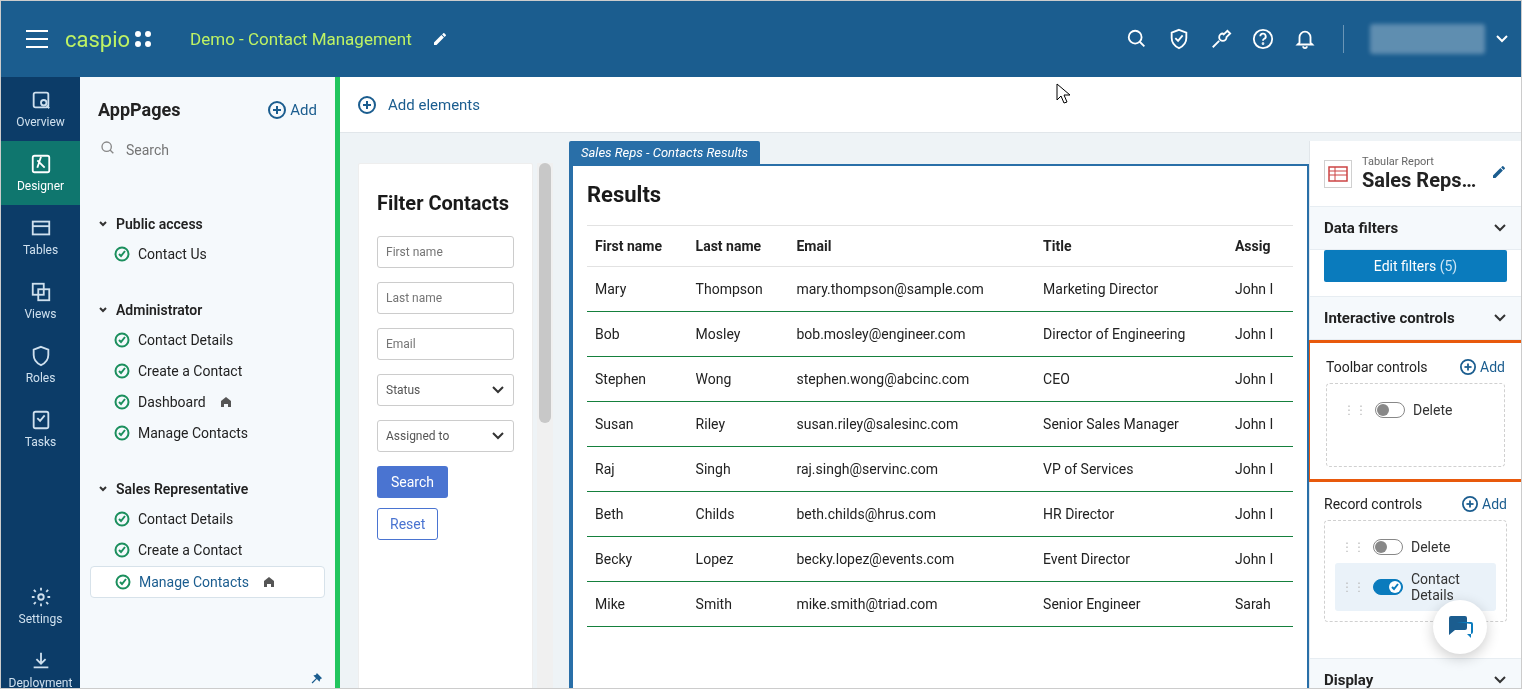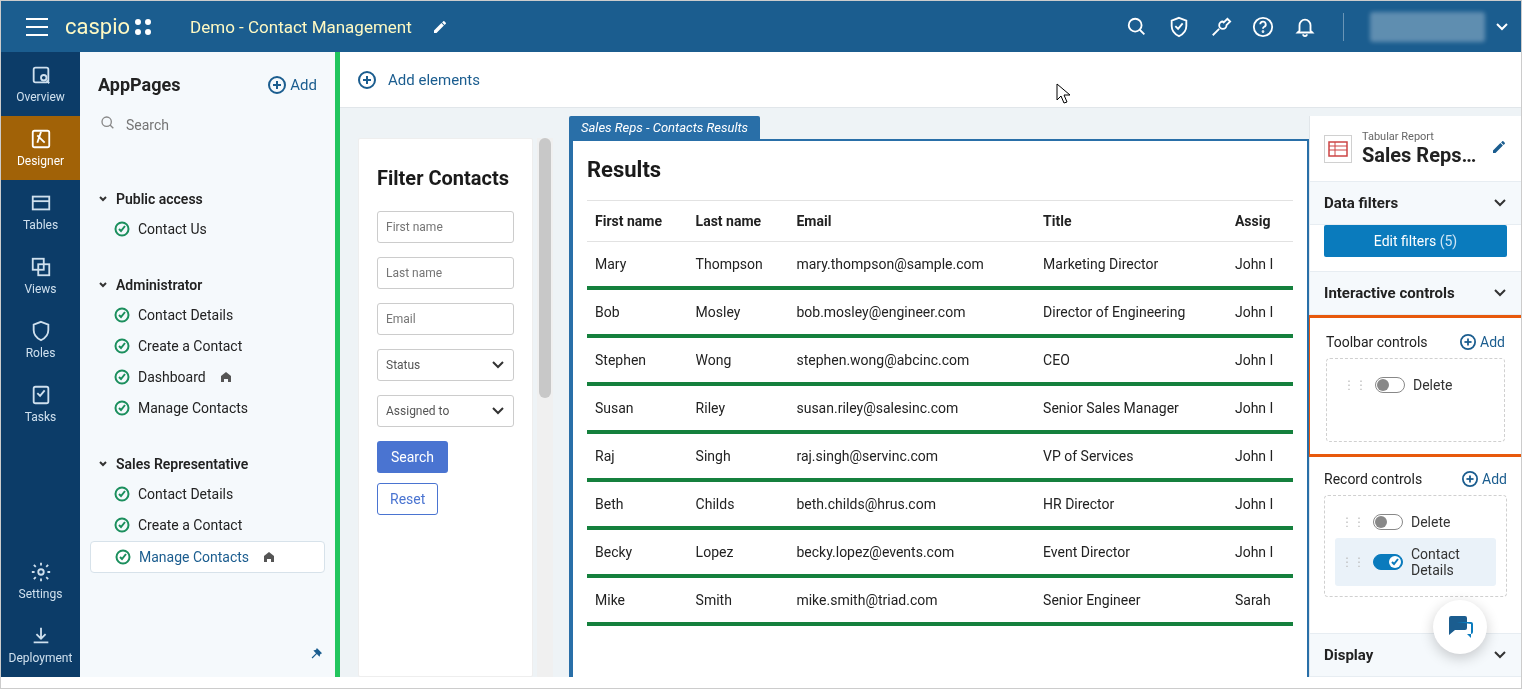--- a/index.html
+++ b/index.html
@@ -1,32 +1,32 @@
 <!DOCTYPE html>
 <html><head>
 <meta charset="utf-8">
 <style>
 *{box-sizing:border-box;margin:0;padding:0;font-family:-apple-system,BlinkMacSystemFont,"Segoe UI",Roboto,Arial,sans-serif}
 body{width:1522px;height:689px;overflow:hidden;background:#fff;position:relative;border:1px solid #ccc}
-.topbar{height:51px;background:#1b5d8f;display:flex;align-items:center;color:#fef9c3;padding:0 12px}
+.topbar{height:76px;background:#1b5d8f;display:flex;align-items:center;color:#bef264;padding:0 12px}
 .hamburger{width:48px;display:flex;justify-content:center;cursor:pointer}
 .hamburger svg{fill:#fff}
 .brand{margin-left:4px;display:flex;align-items:center;font-weight:400;font-size:22px}
 .brand svg{margin-left:2px}
 .app-title{margin-left:36px;font-size:17px}
 .edit-title{margin-left:16px;cursor:pointer}
 .topbar-right{margin-left:auto;display:flex;align-items:center;gap:18px}
 .tb-icon{width:24px;height:24px;cursor:pointer;display:flex;align-items:center;justify-content:center}
 .tb-divider{width:1px;height:28px;background:rgba(255,255,255,.35);margin:0 8px}
 .user-area{display:flex;align-items:center;gap:10px;cursor:pointer}
 .user-blur{width:115px;height:30px;background:rgba(255,255,255,.3);border-radius:3px;filter:blur(2px)}
 .layout{display:flex;height:625px}
 .rail{width:79px;background:#0c3c68;color:#cfe0ee;display:flex;flex-direction:column;align-items:center;padding-top:0}
 .rail-item{width:79px;height:64px;display:flex;flex-direction:column;align-items:center;justify-content:center;cursor:pointer;font-size:12px;gap:4px}
-.rail-item.active{background:#a16207;color:#fff}
+.rail-item.active{background:#0f766e;color:#fff}
 .rail-spacer{flex:1}
 .sidebar{width:260px;background:#f5f9fc;border-right:5px solid #22c55e;display:flex;flex-direction:column;position:relative}
 .sb-header{padding:22px 18px 10px 18px;display:flex;align-items:center;justify-content:space-between}
 .sb-header h2{font-size:18px;font-weight:700;color:#222}
 .sb-add{display:flex;align-items:center;gap:4px;color:#1b5d8f;cursor:pointer;font-size:15px}
 .sb-add svg{stroke:#1b5d8f}
 .sb-search{padding:6px 18px 14px 18px;position:relative}
 .sb-search input{width:100%;border:none;background:transparent;padding:6px 6px 6px 28px;font-size:14px;color:#333;border-bottom:1px solid transparent}
 .sb-search svg{position:absolute;left:20px;top:10px;stroke:#888}
 .tree{padding:4px 10px;overflow-y:auto;flex:1}
@@ -50,21 +50,21 @@
 .btn-search{background:#4a74d1;color:#fff;border:none;border-radius:3px;padding:8px 14px;font-size:14px;cursor:pointer;margin-bottom:10px;display:block}
 .btn-reset{background:#fff;color:#4a74d1;border:1px solid #4a74d1;border-radius:3px;padding:7px 12px;font-size:14px;cursor:pointer}
 .scroll-gutter{width:16px;background:#f0f0f0;margin-top:22px;margin-left:4px;position:relative;flex-shrink:0}
 .scroll-thumb{position:absolute;top:0;left:2px;width:12px;height:260px;background:#c8c8c8;border-radius:6px}
 .results-tab{margin-left:16px;margin-top:0;position:relative;flex:1}
 .tab-label{background:#296fa8;color:#fff;font-size:13px;font-style:italic;padding:4px 12px;display:inline-block;border-radius:2px 2px 0 0}
 .results-card{border:2px solid #296fa8;background:#fff;padding:16px 14px 0 14px;height:560px;overflow:hidden;border-left:4px solid #296fa8}
 .results-card h2{font-size:22px;font-weight:700;margin-bottom:18px;color:#1a1a1a}
 table.res{width:100%;border-collapse:collapse;font-size:14px;color:#222}
 table.res th{text-align:left;padding:12px 8px;font-weight:700;border-top:1px solid #e2e2e2;border-bottom:1px solid #e2e2e2}
-table.res td{padding:14px 8px;border-bottom:4px solid #15803d}
+table.res td{padding:14px 8px;border-bottom:1px solid #15803d}
 .rp{width:212px;background:#fff;border-left:1px solid #e1e6ea;flex-shrink:0;display:flex;flex-direction:column}
 .rp-head{display:flex;align-items:center;padding:14px 14px;gap:10px}
 .rp-head-icon{width:28px;height:28px;border:1px solid #d0d0d0;display:flex;align-items:center;justify-content:center;background:#fff}
 .rp-head-txt{flex:1;overflow:hidden}
 .rp-head-txt .sm{font-size:11px;color:#666}
 .rp-head-txt .lg{font-size:20px;font-weight:700;color:#222;white-space:nowrap;overflow:hidden;text-overflow:ellipsis}
 .rp-pencil{cursor:pointer}
 .rp-section{padding:12px 14px;display:flex;align-items:center;justify-content:space-between;font-size:15px;font-weight:700;color:#222;cursor:pointer;background:#f5f9fc;border-top:1px solid #e7edf2;border-bottom:1px solid #e7edf2}
 .rp-btn{background:#0a7bbd;color:#fff;text-align:center;padding:8px 0;margin:0 14px;font-size:14px;cursor:pointer;border-radius:2px}
 .rp-btn span.cnt{color:#cfe6f5}

